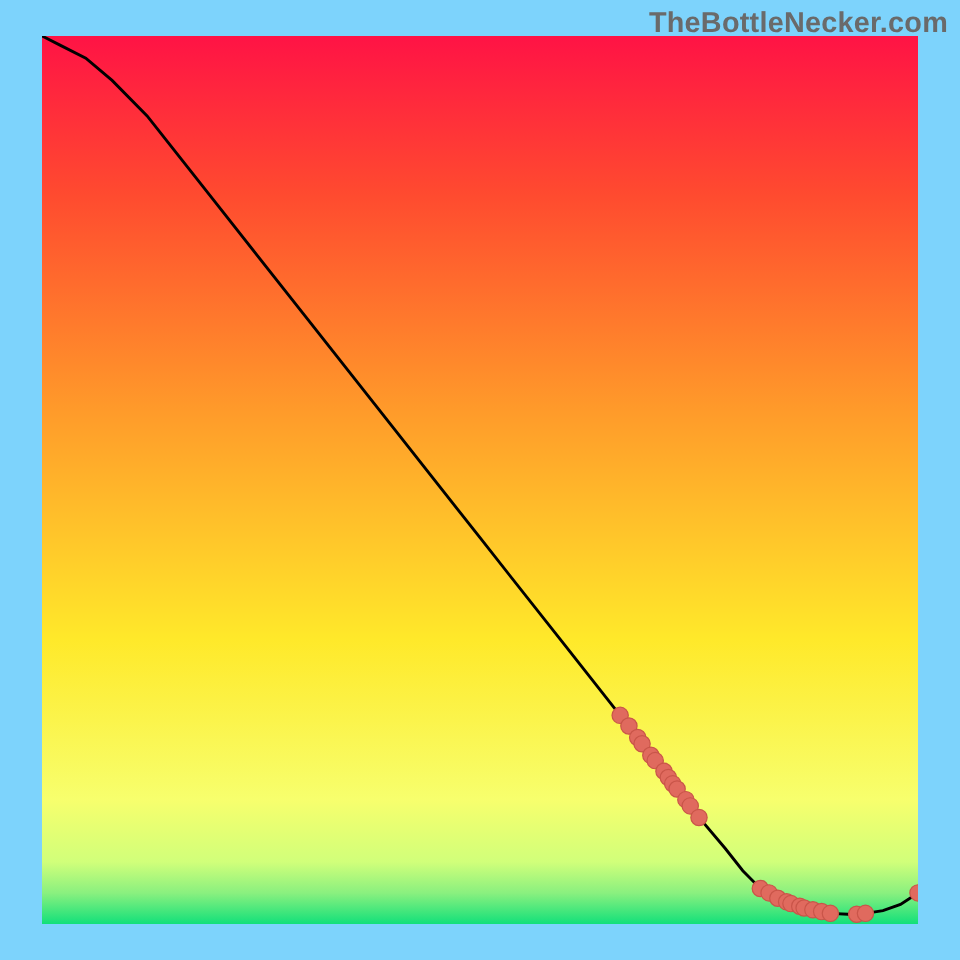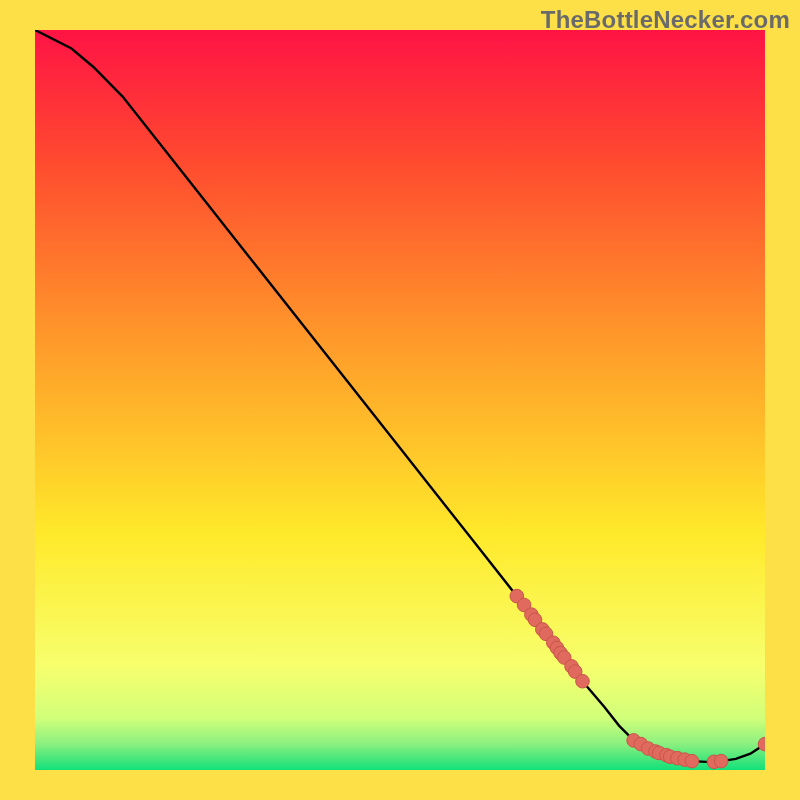--- a/index.html
+++ b/index.html
@@ -1,17 +1,17 @@
 <!DOCTYPE html>
 <html><head>
 <meta charset="utf-8">
 <style>
   * { margin: 0; padding: 0; box-sizing: border-box; }
   html, body { width: 800px; height: 800px; overflow: hidden; background: #000; }
-  .wrap { position: relative; width: 800px; height: 800px; background: #fde047; }
+  .wrap { position: relative; width: 800px; height: 800px; background: #7dd3fc; }
   .watermark {
     position: absolute;
     top: 6px;
     right: 10px;
     font-family: Arial, Helvetica, sans-serif;
     font-size: 24px;
     font-weight: 600;
     color: #6a6a6a;
     letter-spacing: 0.2px;
   }

